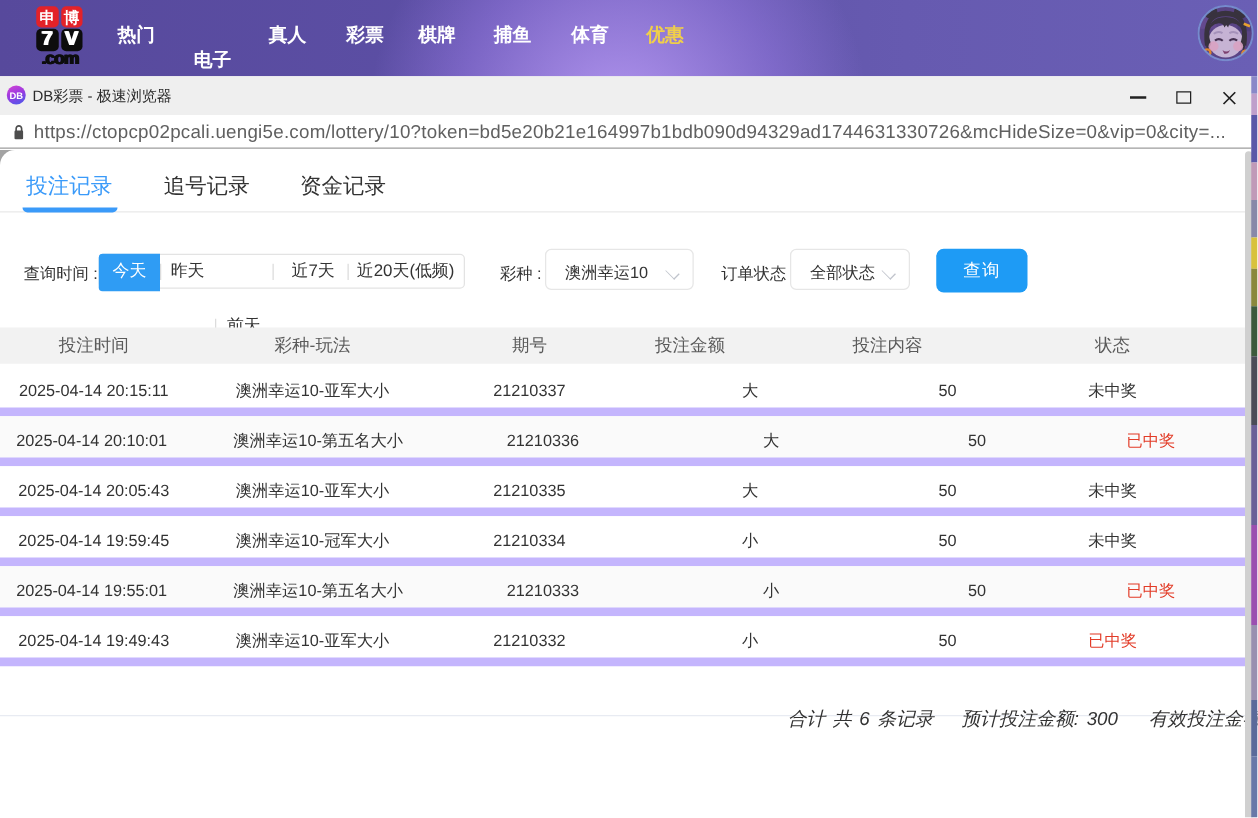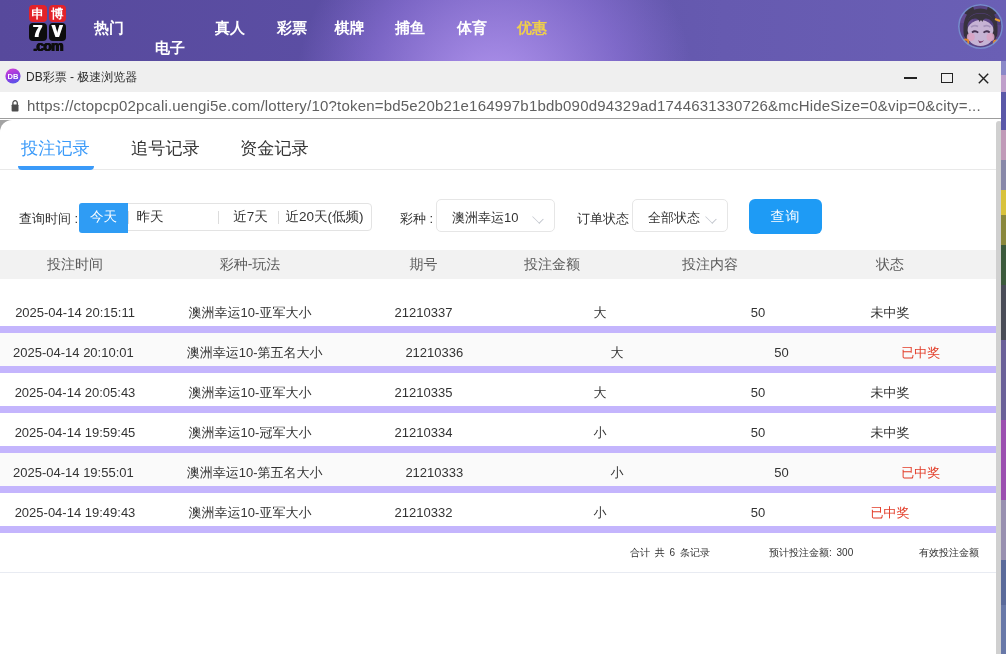--- a/index.html
+++ b/index.html
@@ -45,31 +45,31 @@
   .seg { font-size:13.5px; color:#333; text-align:center; line-height:26px; position:relative; }
   .seg + .seg:before { content:""; position:absolute; left:0; top:7px; height:13px; width:1px; background:#dcdcdc; }
   #seg1 { width:49px; background:#2f9cf4; color:#fff; border-radius:3px 0 0 3px; line-height:28px; margin:-1px 0 -1px -1px; height:30px; }
   .sel { position:absolute; top:199px; height:33px; border:1px solid #e6e6e6; border-radius:5px; background:#fff; font-size:13px; color:#333; }
   .sel .ctext { position:absolute; top:9px; }
   .chev { position:absolute; width:11px; height:11px; }
   .chev:before { content:""; position:absolute; left:0; top:2px; width:9px; height:9px; border-right:1.6px solid #c0c4cc; border-bottom:1.6px solid #c0c4cc; transform:rotate(45deg) scale(1,0.62); transform-origin:center; }
   #qbtn { left:749px; top:199px; width:73px; height:35px; background:#1e9bf5; border-radius:6px; color:#fff; font-size:14px; text-align:center; line-height:35px; letter-spacing:1px; }
 
   
-  #thead { left:0; top:250px; width:996px; height:29px; background:#f2f2f2; display:flex; font-size:14px; color:#5a5a5a; }
+  #thead { left:0; top:262px; width:996px; height:29px; background:#f2f2f2; display:flex; font-size:14px; color:#5a5a5a; }
   .trow { position:absolute; left:0; width:996px; height:40px; display:flex; font-size:13px; color:#333; border-bottom:7px solid #c4b5fd; background:#fff; }
   .trow.alt { background:#fafafa;gap:10px; }
   .td { text-align:center; line-height:40px; }
   #thead .td { line-height:29px; }
   .c1{width:150px;} .c2{width:200px;} .c3{width:147px;} .c4{width:206px;} .c5{width:110px;} .c6{width:154px;}
   .red2 { color:#e23c28; }
 
   
   #tfoot { left:0; top:534px; width:996px; height:39px; border-bottom:1px solid #e8ebf2; background:#fff; }
-  .ft { position:absolute; top:546px; font-size:10px; color:#333; white-space:nowrap; word-spacing:2px; }
+  .ft { position:absolute; top:566px; font-size:15px; color:#333; white-space:nowrap; word-spacing:2px;font-style:italic; }
 
   
   #sbthumb { left:996px; top:121px; width:5.5px; height:533px; background:#d0d0d0; border-radius:3px 3px 0 0; }
   .strip { position:absolute; left:1001px; width:5px; }
 </style>
 </head>
 <body>
 
 <div id="nav" class="abs">
   <div class="lgbox red" style="left:29px; top:4.5px;">申</div>

